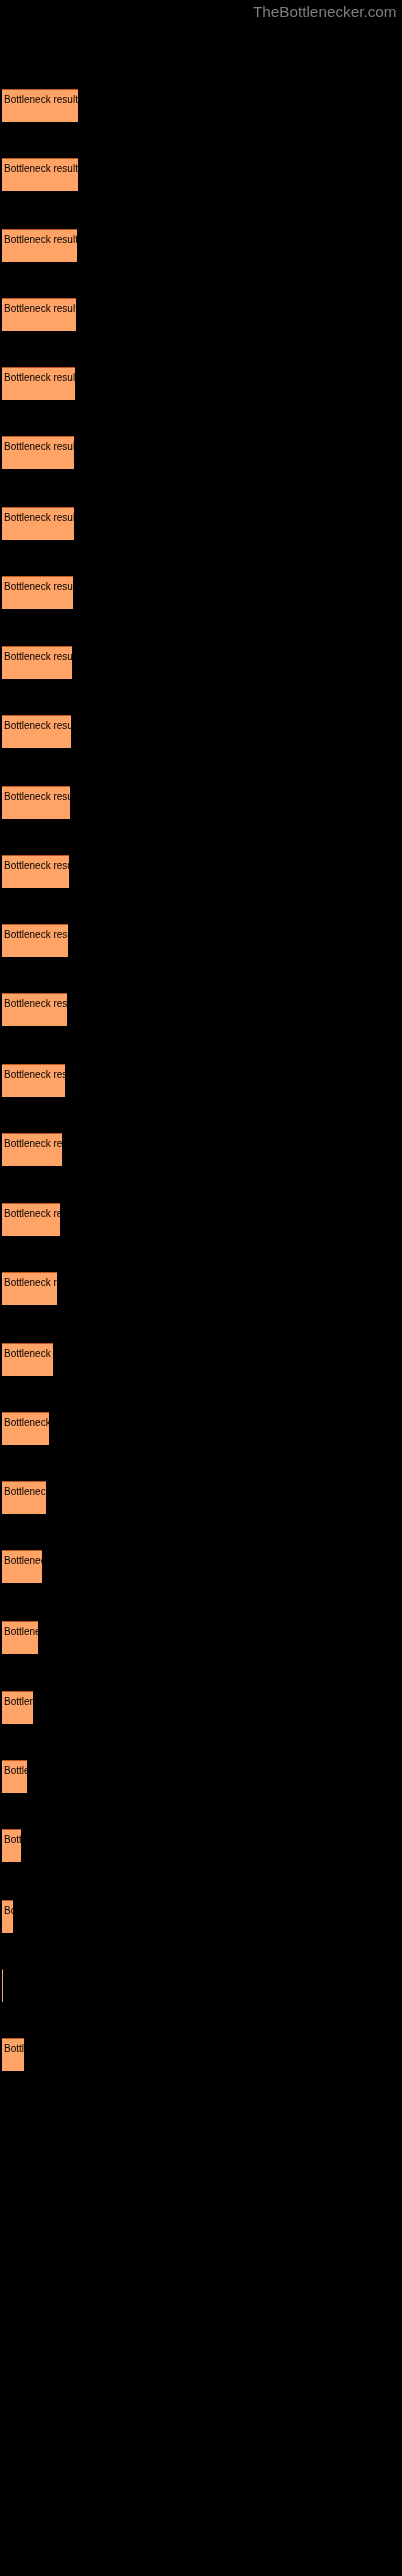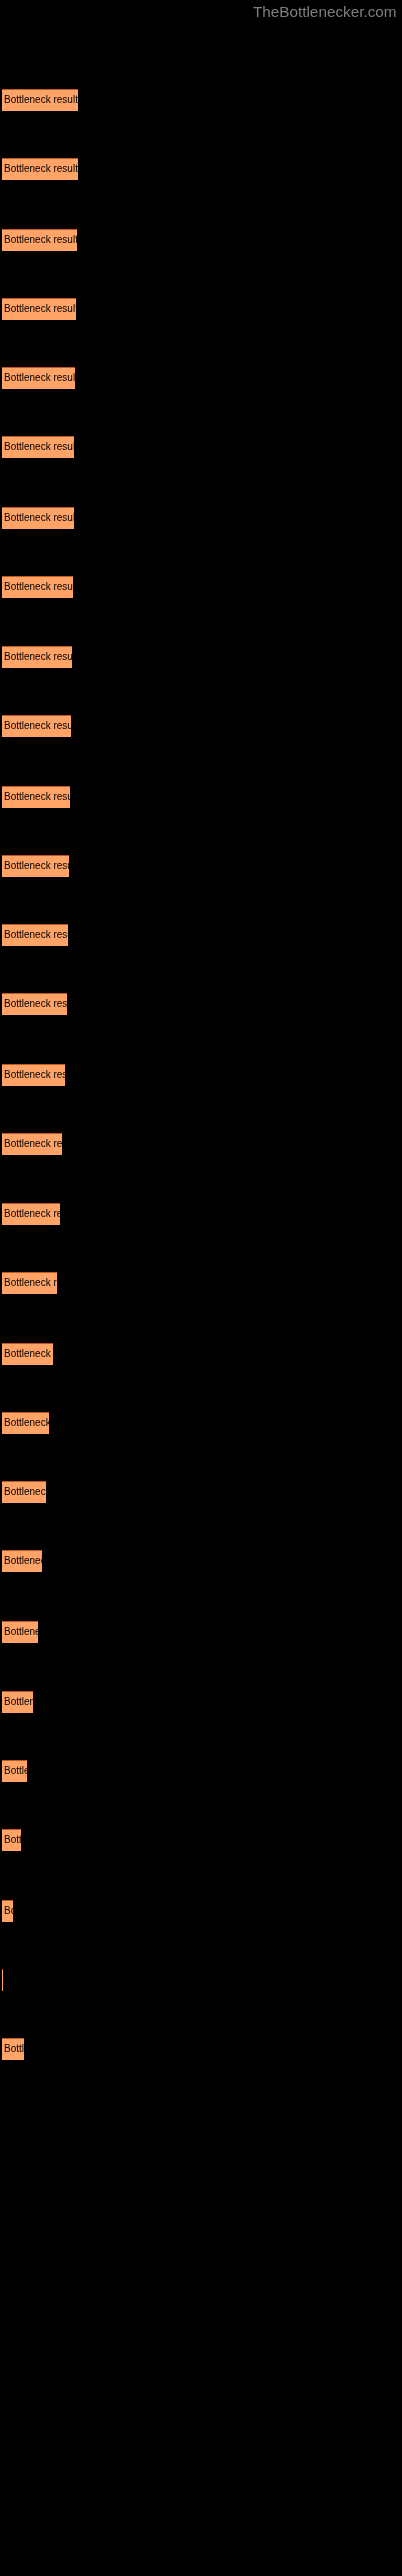--- a/index.html
+++ b/index.html
@@ -32,21 +32,21 @@
   }
   .bar-row {
     position: absolute;
     left: 0;
     height: 19.3px;
   }
   .bar {
     position: absolute;
     left: 1.6px;
     top: 0;
-    height: 22px;
+    height: 33px;
     background: #ffa366;
     border-top: 1.6px solid #c1591f;
     box-sizing: border-box;
     overflow: hidden;
     white-space: nowrap;
   }
   .bar-label {
     position: absolute;
     left: 2.4px;
     top: 1.6px;

